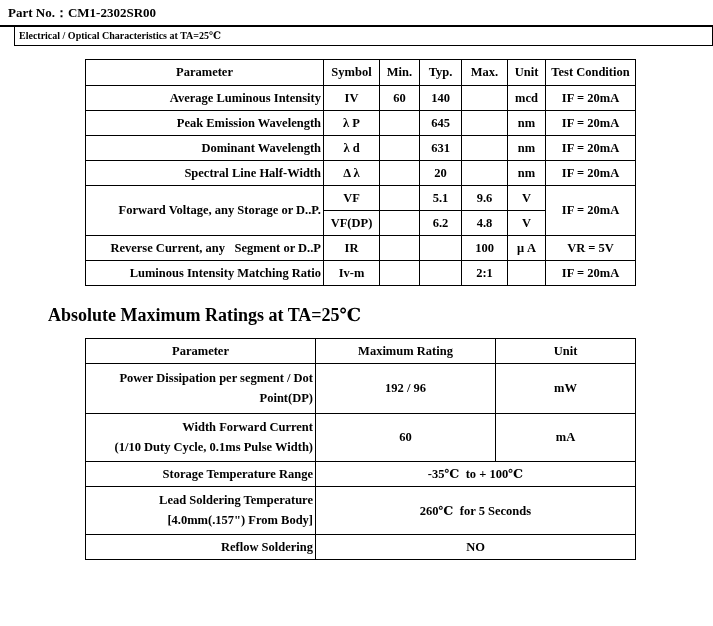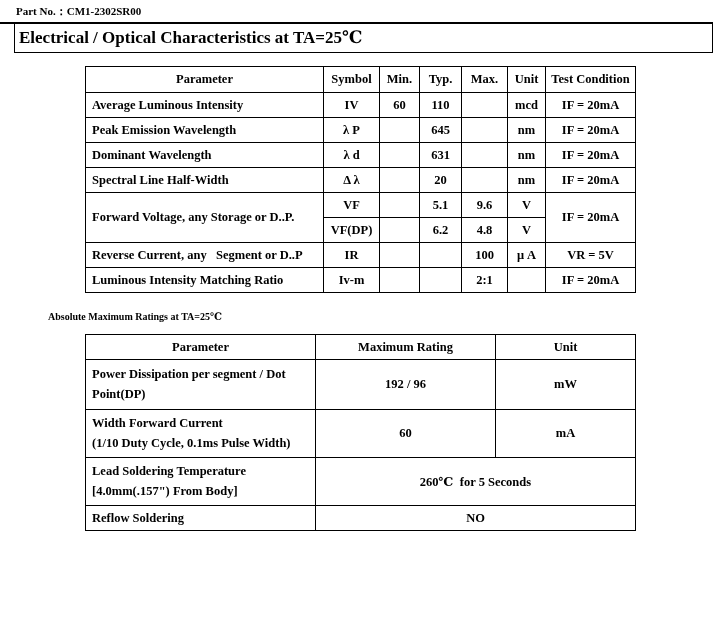--- a/index.html
+++ b/index.html
@@ -3,55 +3,55 @@
 <meta charset="utf-8">
 <style>
   * { margin:0; padding:0; box-sizing:border-box; }
   html,body { background:#fff; }
   body {
     width:713px; height:626px; overflow:hidden;
     font-family:"Liberation Serif","DejaVu Serif",serif;
     font-weight:bold; color:#000;
   }
   .part-header {
-    font-size:11px;
-    padding:4px 0 3px 16px;
+    font-size:13px;
+    padding:4px 0 3px 8px;
     border-bottom:2px solid #000;
   }
   .section1-box {
     margin-left:14px;
     border:1px solid #000;
     border-top:none;
-    font-size:17px;
+    font-size:10px;
     padding:3px 0 4px 4px;
   }
   .section2-title {
     margin:18px 0 0 48px;
-    font-size:10px;
+    font-size:18px;
   }
   table {
     border-collapse:collapse;
     table-layout:fixed;
     margin-left:85px;
     empty-cells:show;
   }
   td, th {
     border:1px solid #000;
     font-size:12.5px;
     text-align:center;
     vertical-align:middle;
     overflow:hidden;
     font-weight:bold;
   }
   .t1 { margin-top:13px; width:550px; }
   .t2 { margin-top:12px; width:550px; }
   .param {
-    text-align:left;
+    text-align:right;
     padding-left:6px;
-    padding-right:10px;
+    padding-right:2px;
   }
   .t1 .param { white-space:nowrap; }
   .h25 { height:25px; }
   .h26 { height:26px; }
   .h48 { height:48px; }
   .h50 { height:50px; }
   .line { display:block; line-height:1.55; }
 </style>
 </head>
 <body>
@@ -83,21 +83,21 @@
       <th>Min.</th>
       <th>Typ.</th>
       <th>Max.</th>
       <th>Unit</th>
       <th>Test Condition</th>
     </tr>
     <tr class="h25">
       <td class="param">Average Luminous Intensity</td>
       <td>IV</td>
       <td>60</td>
-      <td>110</td>
+      <td>140</td>
       <td></td>
       <td>mcd</td>
       <td>IF = 20mA</td>
     </tr>
     <tr class="h25">
       <td class="param">Peak Emission Wavelength</td>
       <td>λ P</td>
       <td></td>
       <td>645</td>
       <td></td>
@@ -184,20 +184,24 @@
       <td>mW</td>
     </tr>
     <tr class="h48">
       <td class="param">
         <span class="line">Width Forward Current</span>
         <span class="line">(1/10 Duty Cycle, 0.1ms Pulse Width)</span>
       </td>
       <td>60</td>
       <td>mA</td>
     </tr>
+    <tr class="h25">
+      <td class="param">Storage Temperature Range</td>
+      <td colspan="2">-35℃&nbsp; to + 100℃</td>
+    </tr>
     <tr class="h48">
       <td class="param">
         <span class="line">Lead Soldering Temperature</span>
         <span class="line">[4.0mm(.157") From Body]</span>
       </td>
       <td colspan="2">260℃&nbsp; for 5 Seconds</td>
     </tr>
     <tr class="h25">
       <td class="param">Reflow Soldering</td>
       <td colspan="2">NO</td>

